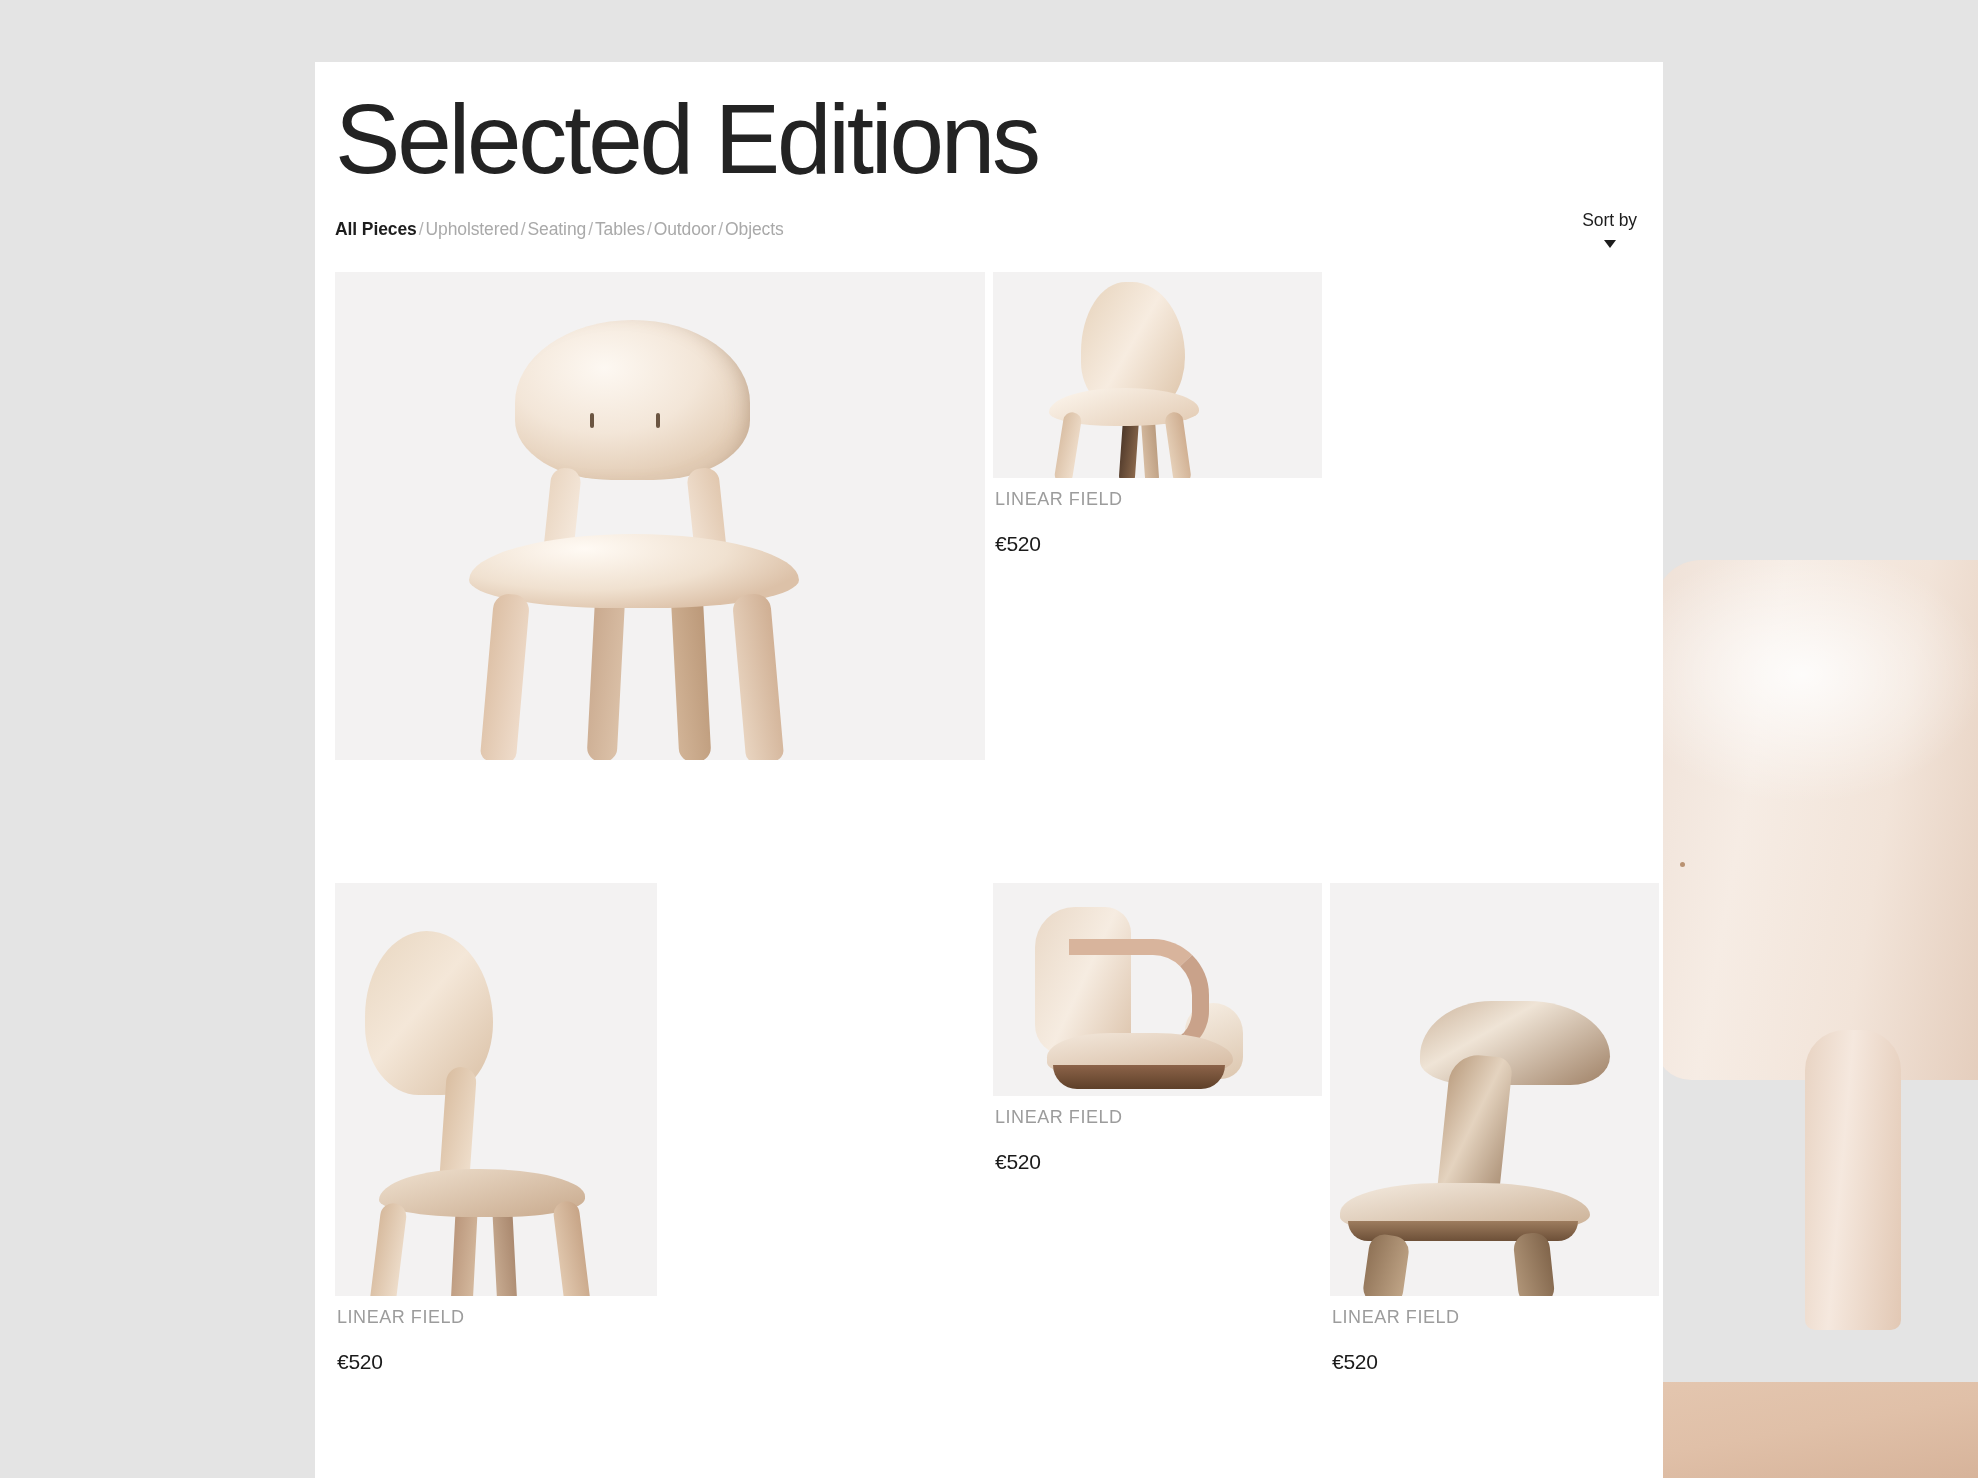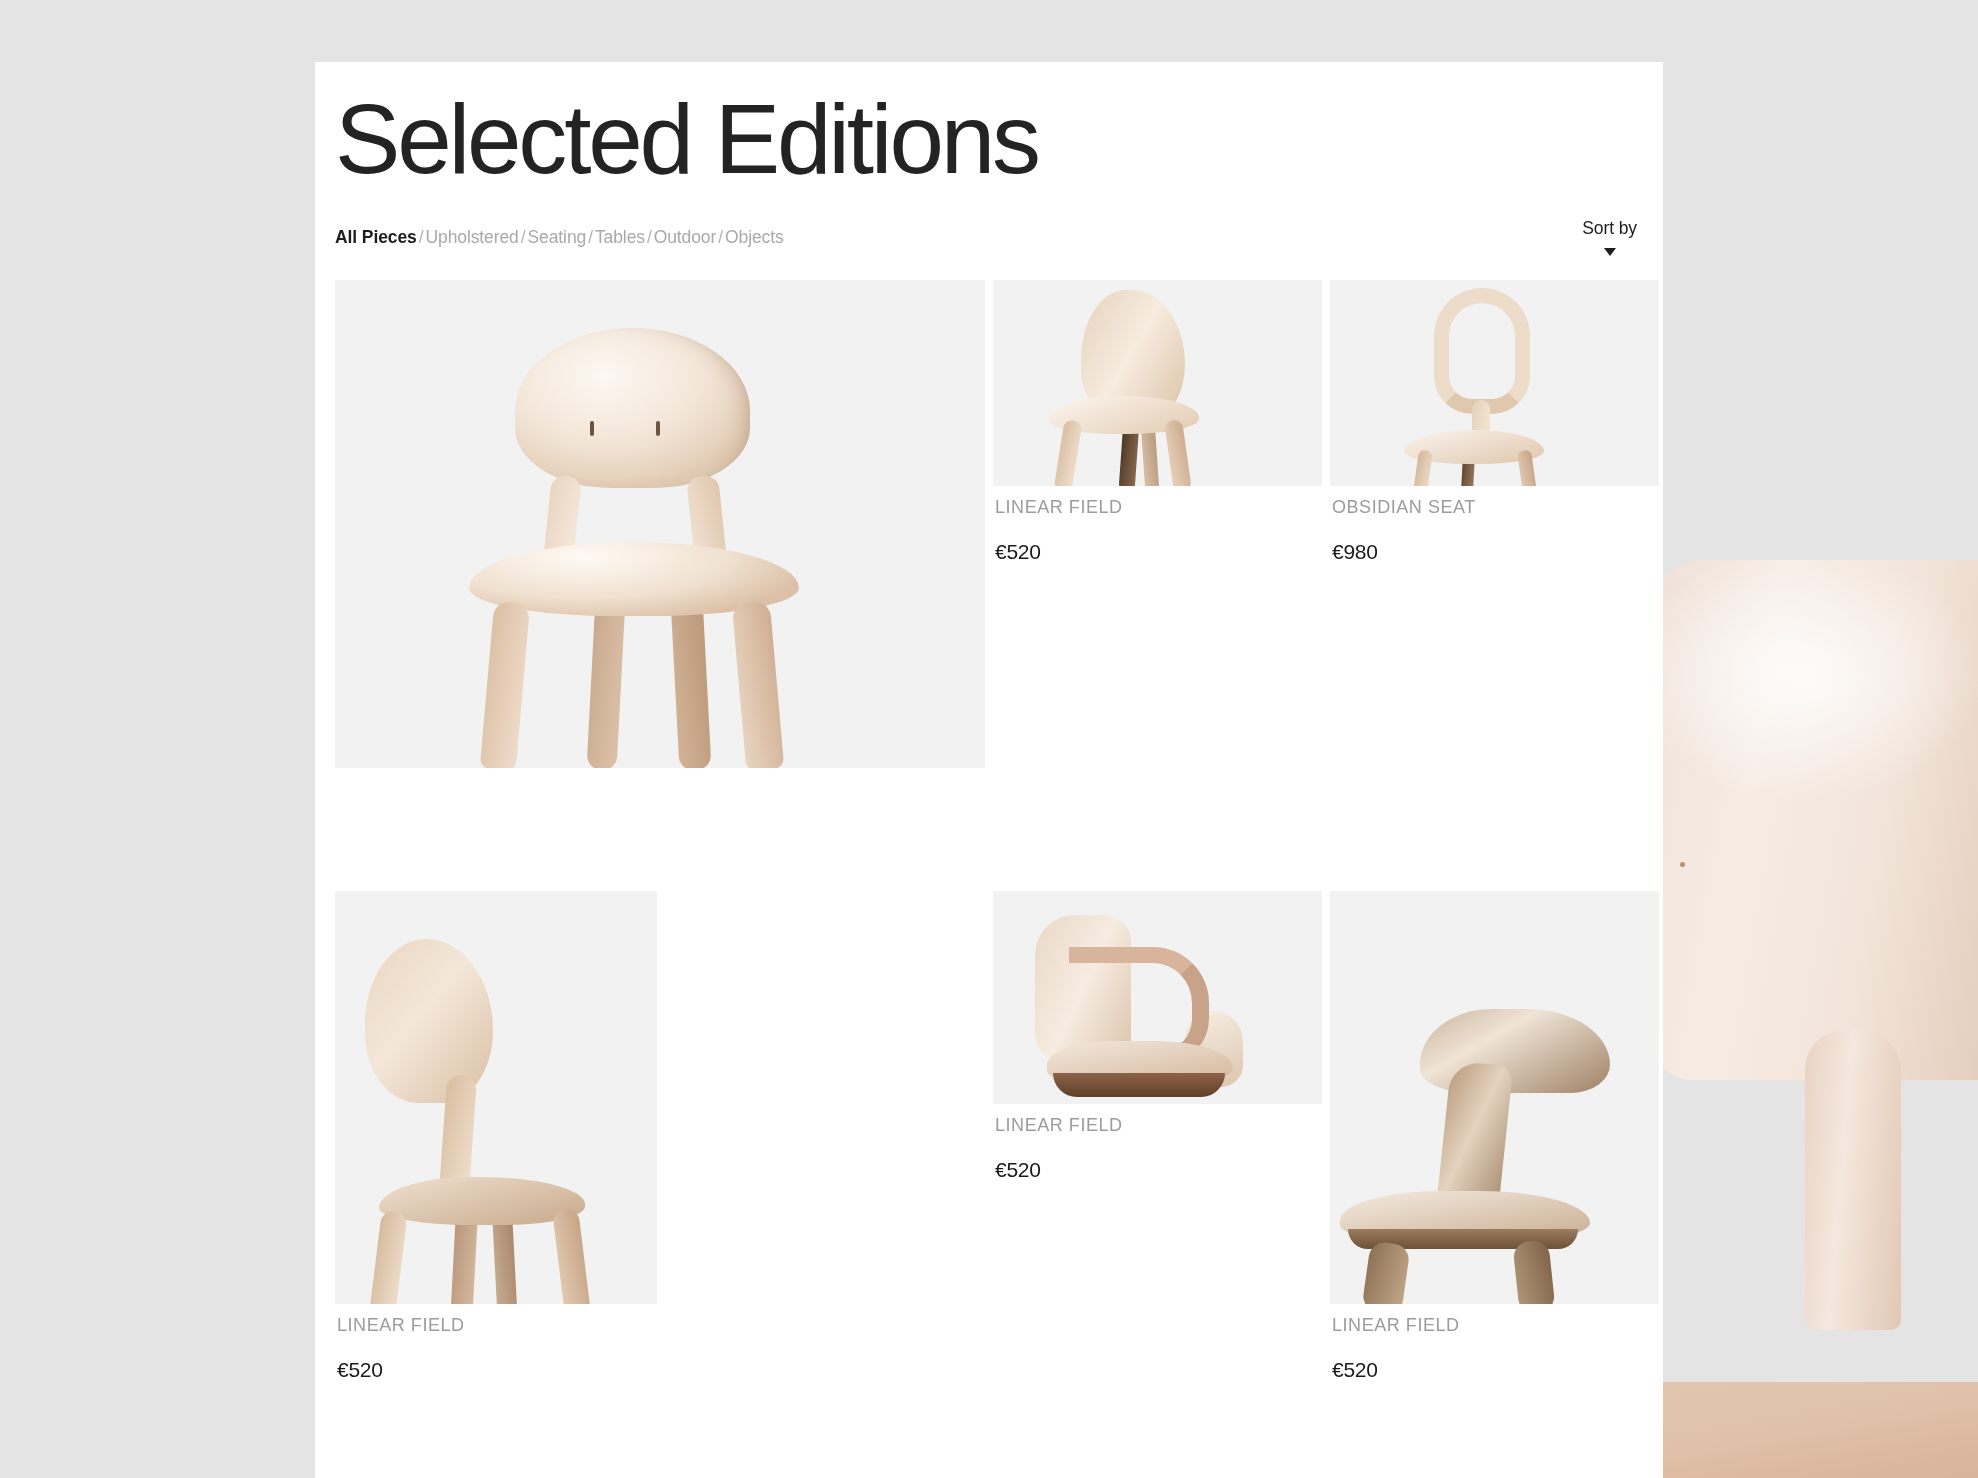--- a/index.html
+++ b/index.html
@@ -111,21 +111,21 @@
     letter-spacing: -3.2px;
     color: #232323;
     margin: 28px 0 0 0;
     padding-left: 0;
   }
 
   .toolbar {
     display: flex;
     align-items: center;
     justify-content: space-between;
-    margin-top: 30px;
+    margin-top: 22px;
     padding-right: 8px;
   }
 
   .filters {
     font-size: 17.5px;
     letter-spacing: -0.1px;
     color: #a9a9a9;
     white-space: nowrap;
   }
   .filters .filter-item { color: #a9a9a9; }
@@ -519,34 +519,20 @@
           <div class="chair c2-seat"></div>
           <div class="chair c2-leg-a"></div>
           <div class="chair c2-leg-b"></div>
         </div>
         <div class="card-meta">
           <div class="card-name">LINEAR FIELD</div>
           <div class="card-price">€520</div>
         </div>
       </div>
 
-      <div class="card">
-        <div class="card-media h-small">
-          <div class="chair c3-loop"></div>
-          <div class="chair c3-stem"></div>
-          <div class="chair c3-leg-c"></div>
-          <div class="chair c3-seat"></div>
-          <div class="chair c3-leg-a"></div>
-          <div class="chair c3-leg-b"></div>
-        </div>
-        <div class="card-meta">
-          <div class="card-name">OBSIDIAN SEAT</div>
-          <div class="card-price">€980</div>
-        </div>
-      </div>
 
     </div>
 
     <div class="grid row2">
 
       <div class="card">
         <div class="card-media h-tall" style="width:322px;">
           <div class="chair c4-back"></div>
           <div class="chair c4-neck"></div>
           <div class="chair c4-leg-c"></div>

